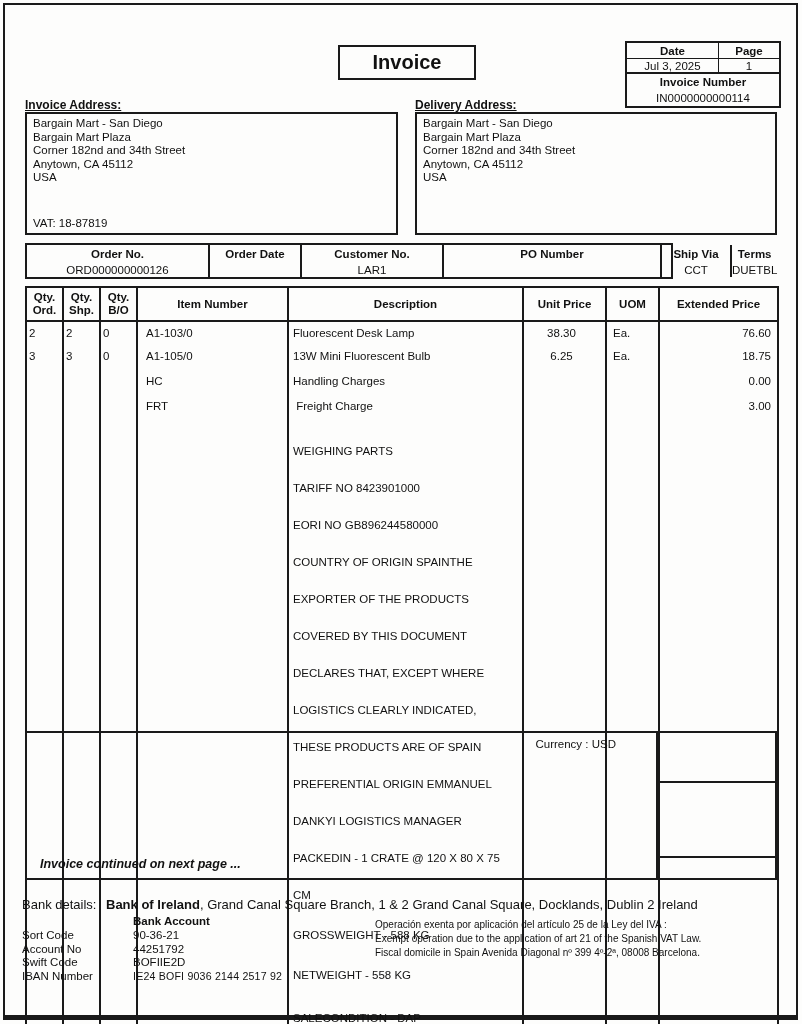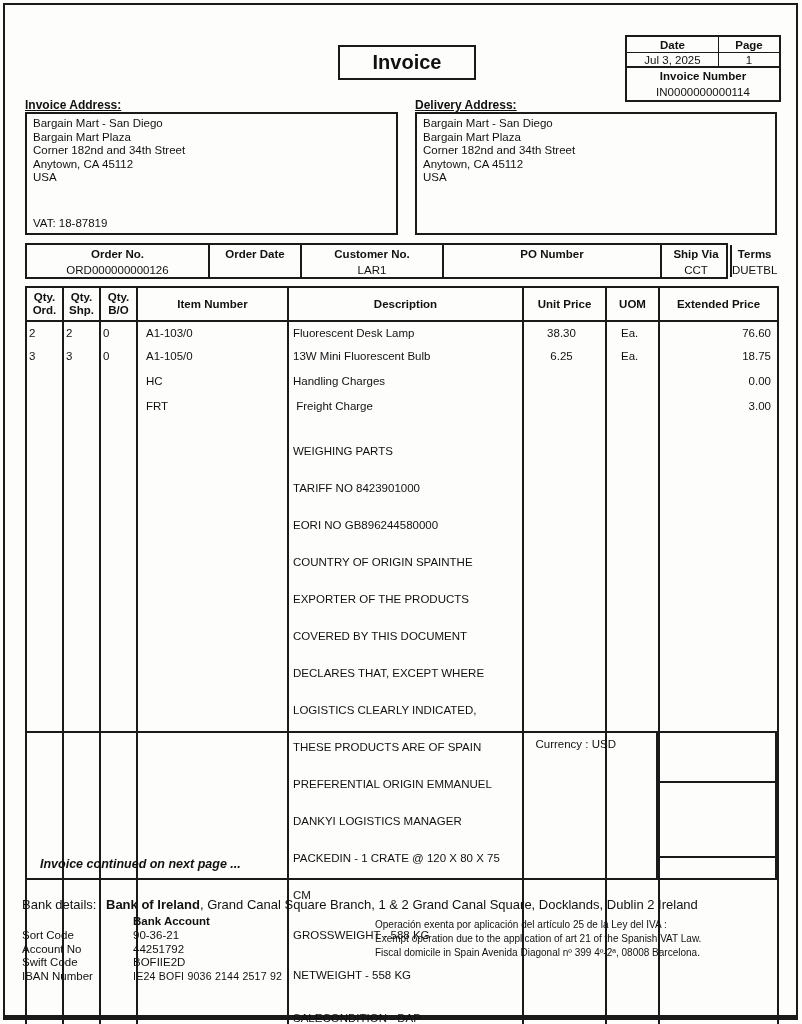--- a/index.html
+++ b/index.html
@@ -9,40 +9,40 @@
   }
   .frame { position:absolute; left:3px; top:3px; right:4px; bottom:4px;
     border:2px solid #1a1a1a; border-bottom-width:5px; }
 
   
   .title-box { position:absolute; left:338px; top:45px; width:134px; height:31px;
     border:2px solid #1a1a1a; display:flex; align-items:center; justify-content:center;
     font-size:20px; font-weight:bold; }
 
   
-  .meta-box { position:absolute; left:625px; top:35px; width:152px; height:63px;
+  .meta-box { position:absolute; left:625px; top:41px; width:152px; height:63px;
     border:2px solid #1a1a1a; display:grid; grid-template-columns:92px 1fr;
     grid-template-rows:16px 15px 16px 1fr; font-size:11.5px; }
   .meta-box .cell { display:flex; align-items:center; justify-content:center; }
   .mc-hdr { font-weight:bold; }
   .mc-bb1 { border-bottom:1.5px solid #1a1a1a; }
   .mc-bb2 { border-bottom:2.5px solid #1a1a1a; }
   .mc-br { border-right:1.5px solid #1a1a1a; }
   .mc-span { grid-column:1 / 3; }
 
   
   .addr-label { position:absolute; top:98px; font-size:12px; font-weight:bold;
     text-decoration:underline; }
   .addr-box { position:absolute; top:112px; height:123px; border:2px solid #1a1a1a;
     box-sizing:border-box; padding:3px 6px; font-size:11.5px; line-height:13.5px;
     display:flex; flex-direction:column; }
   .addr-spacer { flex:1; }
 
   
-  .order-table { position:absolute; left:25px; top:243px; width:703px; height:36px;
+  .order-table { position:absolute; left:25px; top:243px; width:648px; height:36px;
     border:2px solid #1a1a1a; box-sizing:border-box; display:grid;
     grid-template-columns:181px 92px 142px 218px 70px 1fr;
     grid-template-rows:18px 1fr; font-size:11.5px; }
   .order-table .oc { display:flex; align-items:center; justify-content:center; }
   .order-table .oc.bl { border-left:2px solid #1a1a1a; }
   .order-table .oh { font-weight:bold; }
 
   
   .items-table { position:absolute; left:25px; top:286px; width:752px; height:447px;
     border-collapse:collapse; table-layout:fixed; font-size:11.5px; }
@@ -52,21 +52,21 @@
     overflow:hidden; }
   .items-table td:first-child, .items-table th:first-child { border-left:0; }
   .items-table thead th { border-bottom:2px solid #1a1a1a; vertical-align:middle;
     text-align:center; font-weight:bold; height:32px; padding:0 2px; }
   .items-table thead th.qtyh { white-space:pre-line; line-height:13px; }
   .items-table td { padding-top:5px; }
   .c-qty { padding-left:2px; }
   .c-item { padding-left:8px; }
   .c-desc { padding-left:4px; white-space:pre-wrap; }
   .c-unit { text-align:center; padding-right:7px; }
-  .c-uom { padding-left:14px; }
+  .c-uom { padding-left:6px; }
   .c-ext { text-align:right; padding-right:6px; }
   tr.rh24 { height:24px; } tr.rh25 { height:25px; } tr.rh21 { height:21px; }
   .note-cell { padding-bottom:8px; }
   .note-cell div { line-height:13px; }
   .note-cell .gap-sm { margin-top:3px; }
   .note-cell .gap-md { margin-top:6px; }
 
   
   .summary-box { position:absolute; left:25px; top:731px; width:752px; height:149px;
     border:2px solid #1a1a1a; box-sizing:border-box; display:flex; }

